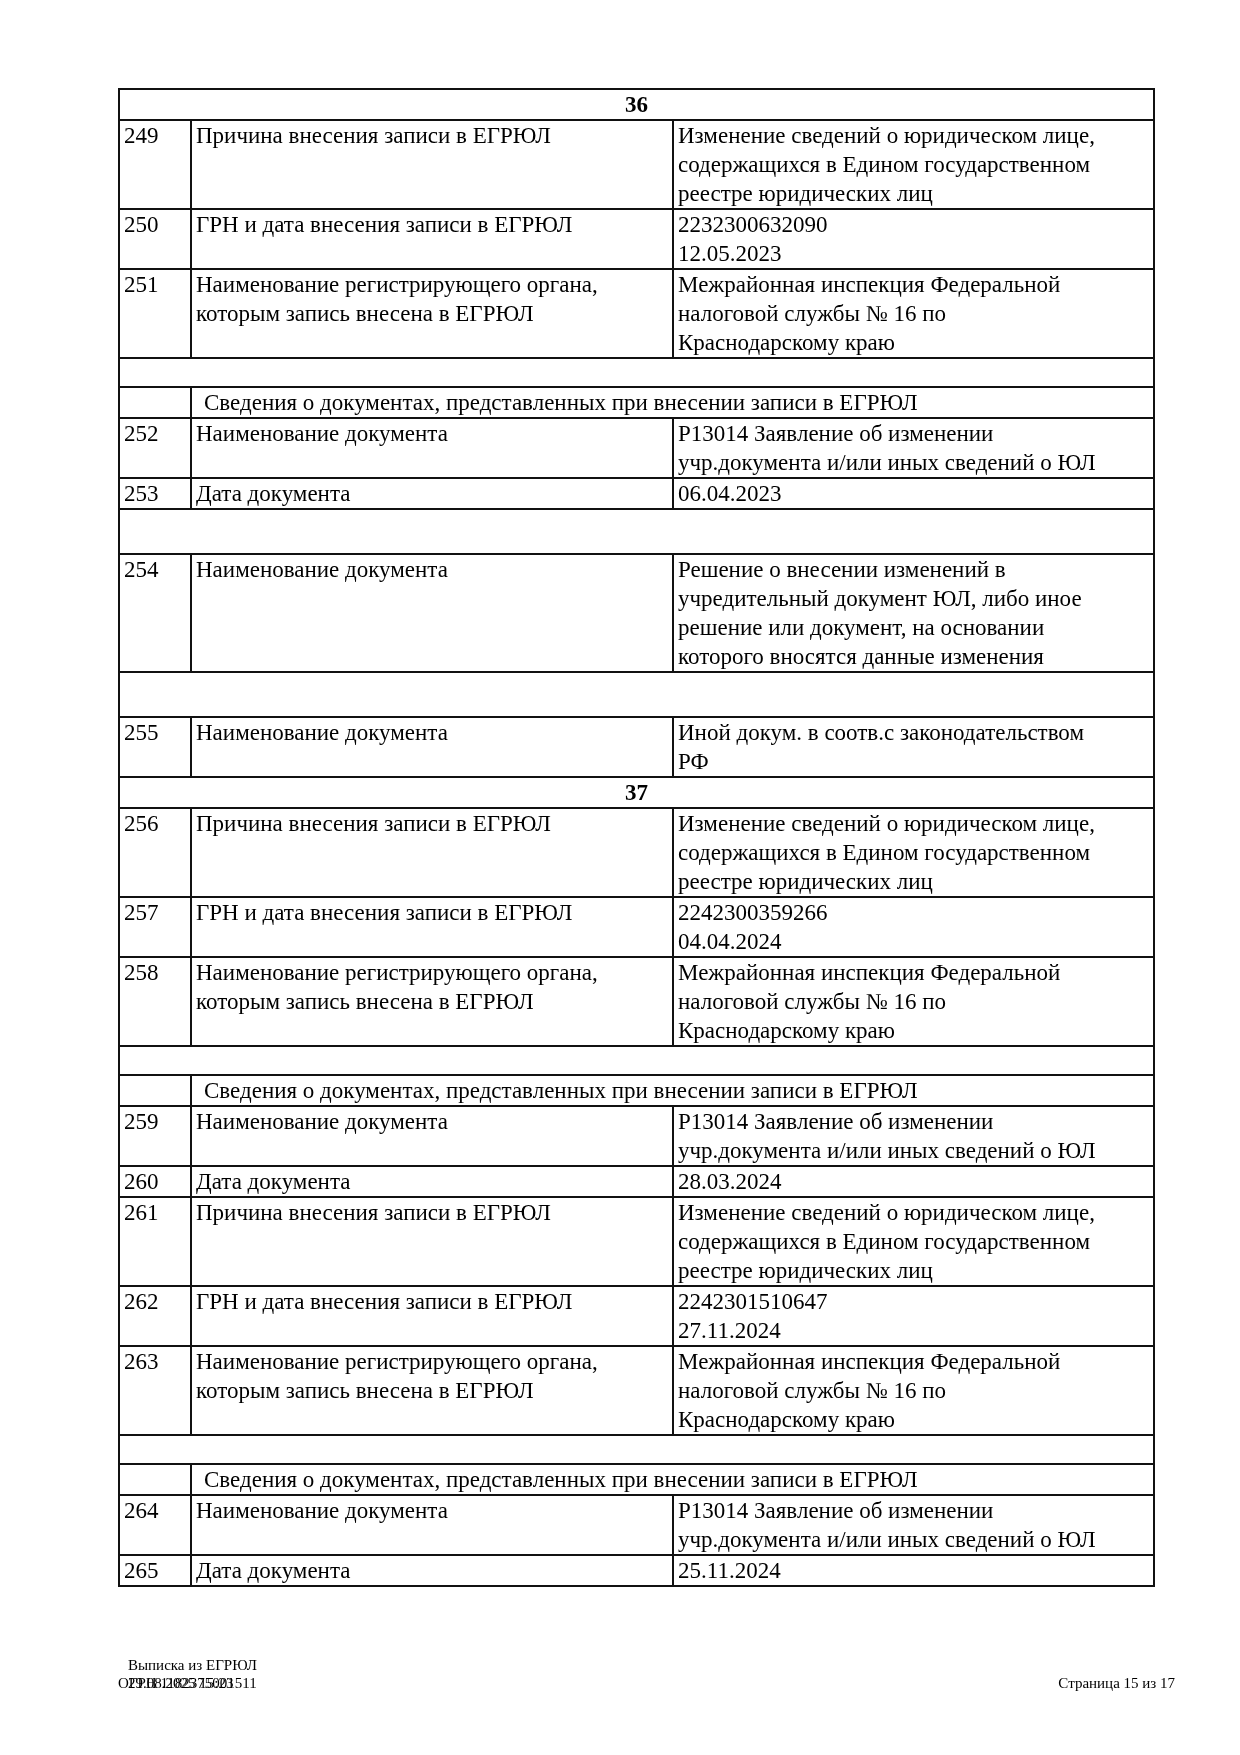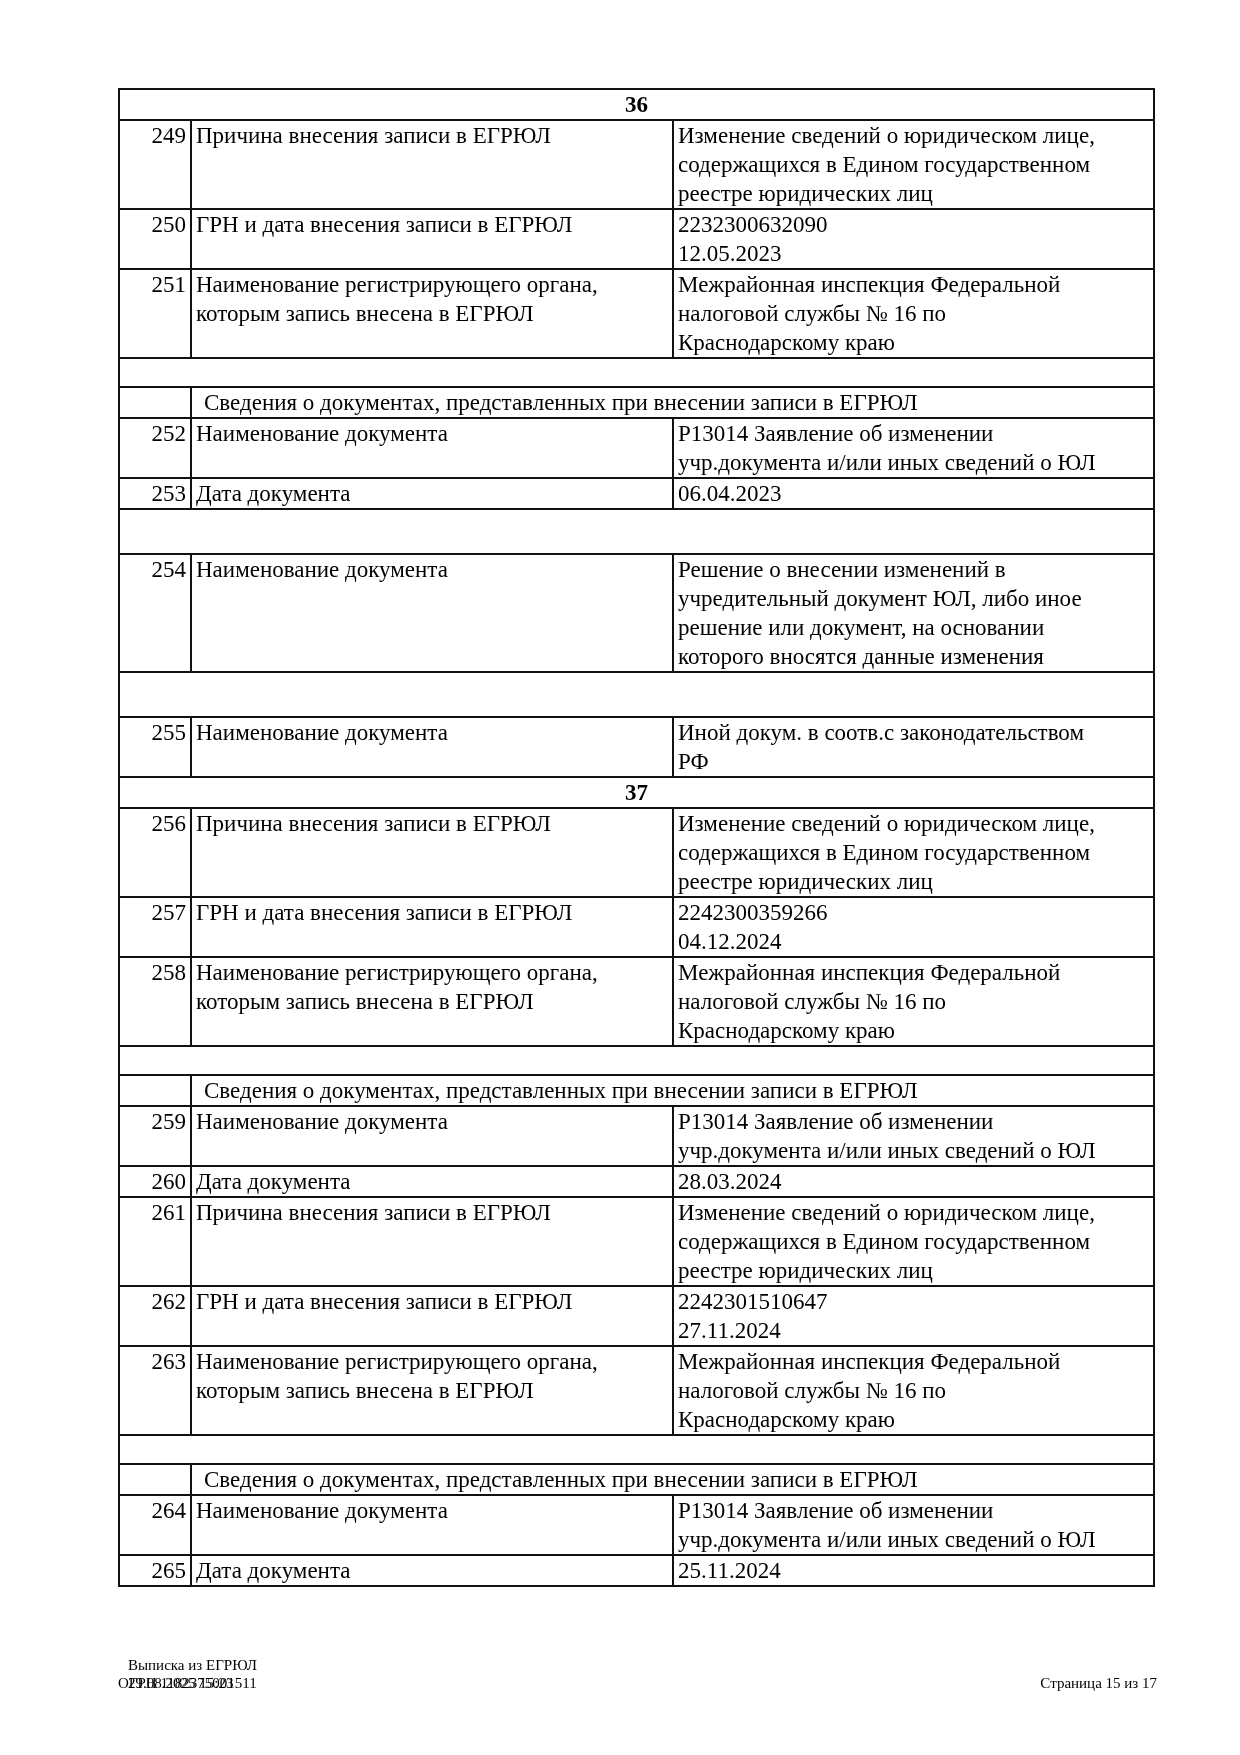--- a/index.html
+++ b/index.html
@@ -25,21 +25,21 @@
   }
   table.egrul td {
     border: 2px solid #111111;
     font-size: 23px;
     line-height: 29px;
     vertical-align: top;
     padding: 0 4px;
     overflow: hidden;
   }
   td.num {
-    text-align: right;
+    text-align: left;
     padding: 0 10px 0 2px;
   }
   td.label, td.value, td.subtext {
     white-space: pre-line;
     word-wrap: break-word;
   }
   tr.section td {
     text-align: center;
     font-weight: bold;
     height: 29px;
@@ -68,21 +68,21 @@
   }
   .footer .f-center {
     position: absolute;
     left: 118px;
     top: 18px;
     width: 1035px;
     text-align: left;
   }
   .footer .f-right {
     position: absolute;
-    right: 83px;
+    right: 65px;
     top: 18px;
     text-align: left;
   }
 </style>
 </head>
 <body>
 
 <table class="egrul">
   <colgroup>
     <col style="width:72px">
@@ -159,21 +159,21 @@
       <td class="num">256</td>
       <td class="label">Причина внесения записи в ЕГРЮЛ</td>
       <td class="value">Изменение сведений о юридическом лице,
 содержащихся в Едином государственном
 реестре юридических лиц</td>
     </tr>
     <tr class="item">
       <td class="num">257</td>
       <td class="label">ГРН и дата внесения записи в ЕГРЮЛ</td>
       <td class="value">2242300359266
-04.12.2024</td>
+04.04.2024</td>
     </tr>
     <tr class="item">
       <td class="num">258</td>
       <td class="label">Наименование регистрирующего органа,
 которым запись внесена в ЕГРЮЛ</td>
       <td class="value">Межрайонная инспекция Федеральной
 налоговой службы № 16 по
 Краснодарскому краю</td>
     </tr>
     <tr class="empty-s">

